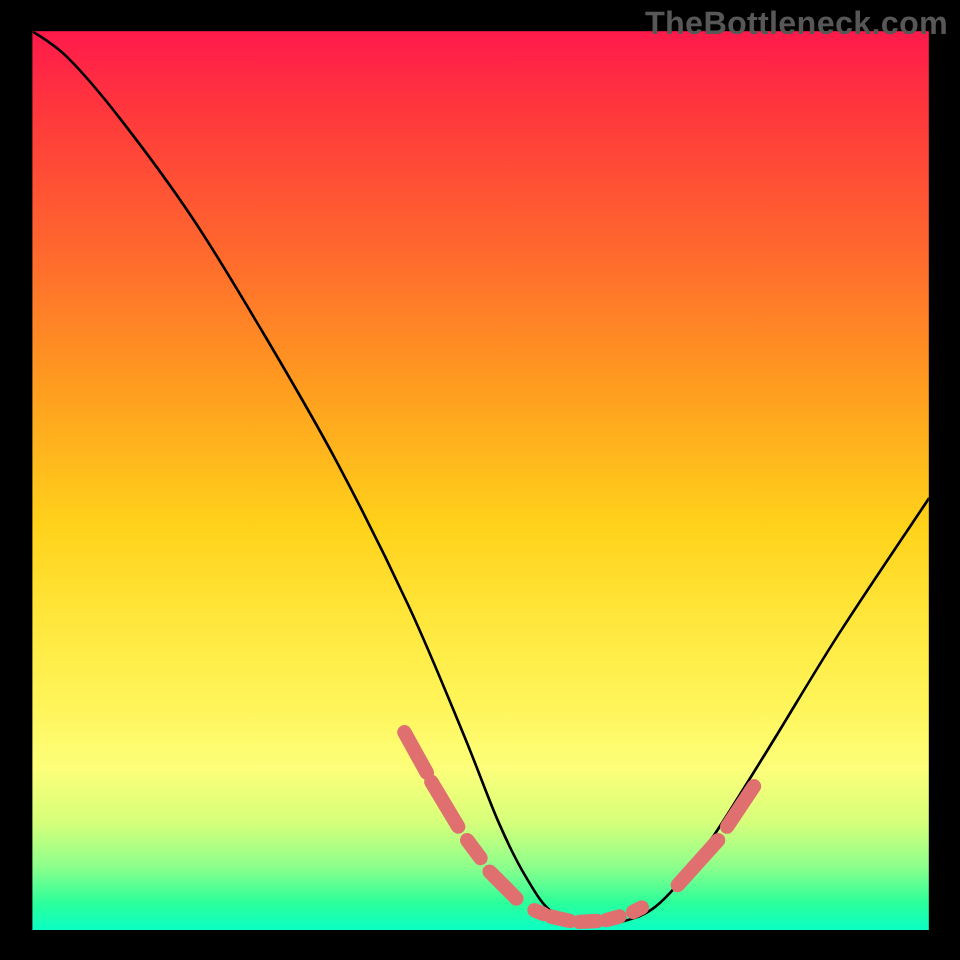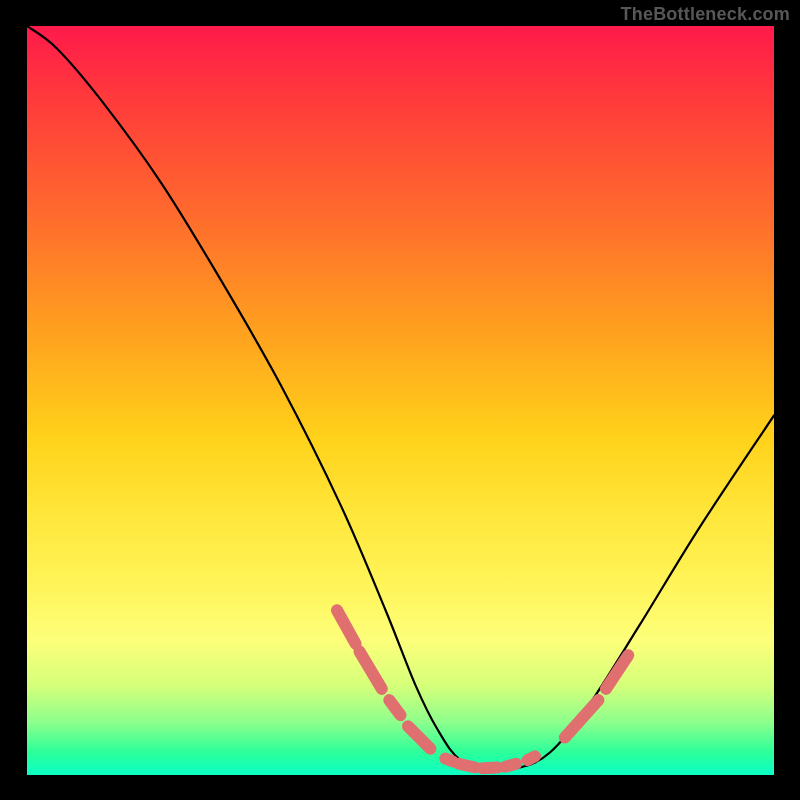--- a/index.html
+++ b/index.html
@@ -37,21 +37,21 @@
       #8cff8c 93%,
       #2bff9a 97%,
       #0bffc5 100%
     );
   }
   .watermark {
     position: absolute;
     top: 4px;
     right: 10px;
     font-family: Arial, Helvetica, sans-serif;
-    font-size: 18px;
+    font-size: 27px;
     font-weight: 600;
     color: #575757;
     letter-spacing: 0.2px;
   }
   svg.curve {
     position: absolute;
     left: 0;
     top: 0;
   }
 </style>

